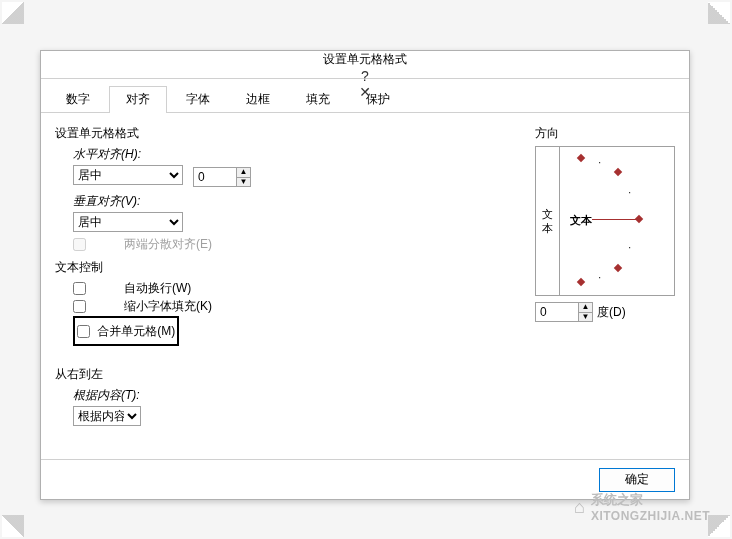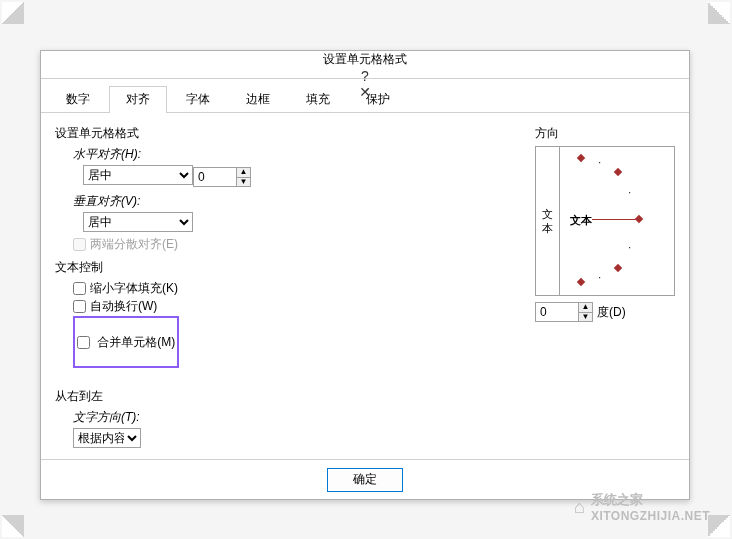--- a/index.html
+++ b/index.html
@@ -52,21 +52,21 @@
   .body {
     padding: 10px 14px 8px 14px;
     display: flex;
     height: calc(100% - 28px - 30px - 40px);
     position: relative;
   }
   .left-col { flex: 1; }
   .right-col { width: 140px; }
   .group-label { margin: 2px 0 4px 0; }
   .indent { margin-left: 18px; }
-  .row { margin: 2px 10px; display: flex; align-items: center; }
+  .row { margin: 2px 0; display: flex; align-items: center; }
   .label-for { display: block; margin-bottom: 2px; font-style: italic; }
   select.combo {
     width: 110px;
     height: 20px;
     border: 1px solid #a0a0a0;
     font-size: 12px;
     background: #fff;
   }
   .spinner {
     display: inline-flex;
@@ -74,27 +74,27 @@
     border: 1px solid #a0a0a0;
     height: 20px;
     background: #fff;
   }
   .spinner input {
     width: 42px; border: none; padding: 0 4px; font-size: 12px; outline: none;
   }
   .spinner .spin-btns { display: flex; flex-direction: column; width: 14px; border-left: 1px solid #a0a0a0;}
   .spinner .spin-btns div { flex:1; text-align:center; font-size:8px; line-height:8px; background:#efefef; user-select:none;}
   .spinner .spin-btns div:first-child { border-bottom:1px solid #a0a0a0; }
-  .checkbox-row { display: flex; align-items: center; margin: 1px 0; }
+  .checkbox-row { display: flex; align-items: center; margin: 1px 0; gap: 34px; }
   .checkbox-row input[type="checkbox"] { margin-right: 4px; width: 13px; height: 13px;}
   .checkbox-row.disabled { color: #a0a0a0; }
   .highlight-box {
     display: inline-block;
-    border: 2px solid #8b5cf6;
-    padding: 16px 2px;
+    border: 2px solid #000000;
+    padding: 5px 2px;
     line-height: 16px;
   }
   .orient-canvas {
     border: 1px solid #a0a0a0;
     background: #fff;
     height: 150px;
     display: flex;
   }
   .orient-left {
     width: 24px;
@@ -112,21 +112,21 @@
   .arc-line { position: absolute; left: 32px; top: 72px; width: 45px; height: 1px; background: #a63030; }
   .arc-big-dot { position:absolute; width:6px; height:6px; background:#a63030; transform:rotate(45deg);}
   .orient-bottom { display:flex; align-items:center; margin-top:6px; gap:4px;}
   .footer {
     position: absolute;
     left: 0; right: 0; bottom: 0;
     height: 40px;
     border-top: 1px solid #d0d0d0;
     display: flex;
     align-items: center;
-    justify-content: center;
+    justify-content: flex-end;
     padding: 0 14px;
     gap: 24px;
   }
   .footer button {
     width: 76px; height: 24px;
     background: #fdfdfd;
     border: 1px solid #adadad;
     font-size: 12px;
     cursor: default;
   }
@@ -203,37 +203,37 @@
         <div class="checkbox-row disabled" style="margin-top:4px;">
           <input type="checkbox" disabled="" style="">
           <span>两端分散对齐(E)</span>
         </div>
       </div>
 
       <div class="group-label" style="margin-top:6px;">文本控制</div>
       <div class="indent">
         <div class="checkbox-row">
           <input type="checkbox" style="">
-          <span>缩小字体填充(K)</span>
+          <span>自动换行(W)</span>
         </div>
         <div class="checkbox-row">
           <input type="checkbox" style="">
-          <span>自动换行(W)</span>
+          <span>缩小字体填充(K)</span>
         </div>
         <div class="checkbox-row">
           <span class="highlight-box">
             <input type="checkbox" style="vertical-align: middle; margin-right: 4px;">
             <span>合并单元格(M)</span>
           </span>
         </div>
       </div>
 
       <div class="group-label" style="margin-top:20px;">从右到左</div>
       <div class="indent">
-        <label class="label-for">文字方向(T):</label>
+        <label class="label-for">根据内容(T):</label>
         <select class="combo" style="width:68px;text-align:right;">
           <option>根据内容</option>
         </select>
       </div>
 
     </div>
 
     <div class="right-col">
       <div class="group-label">方向</div>
       <div class="orient-canvas">

